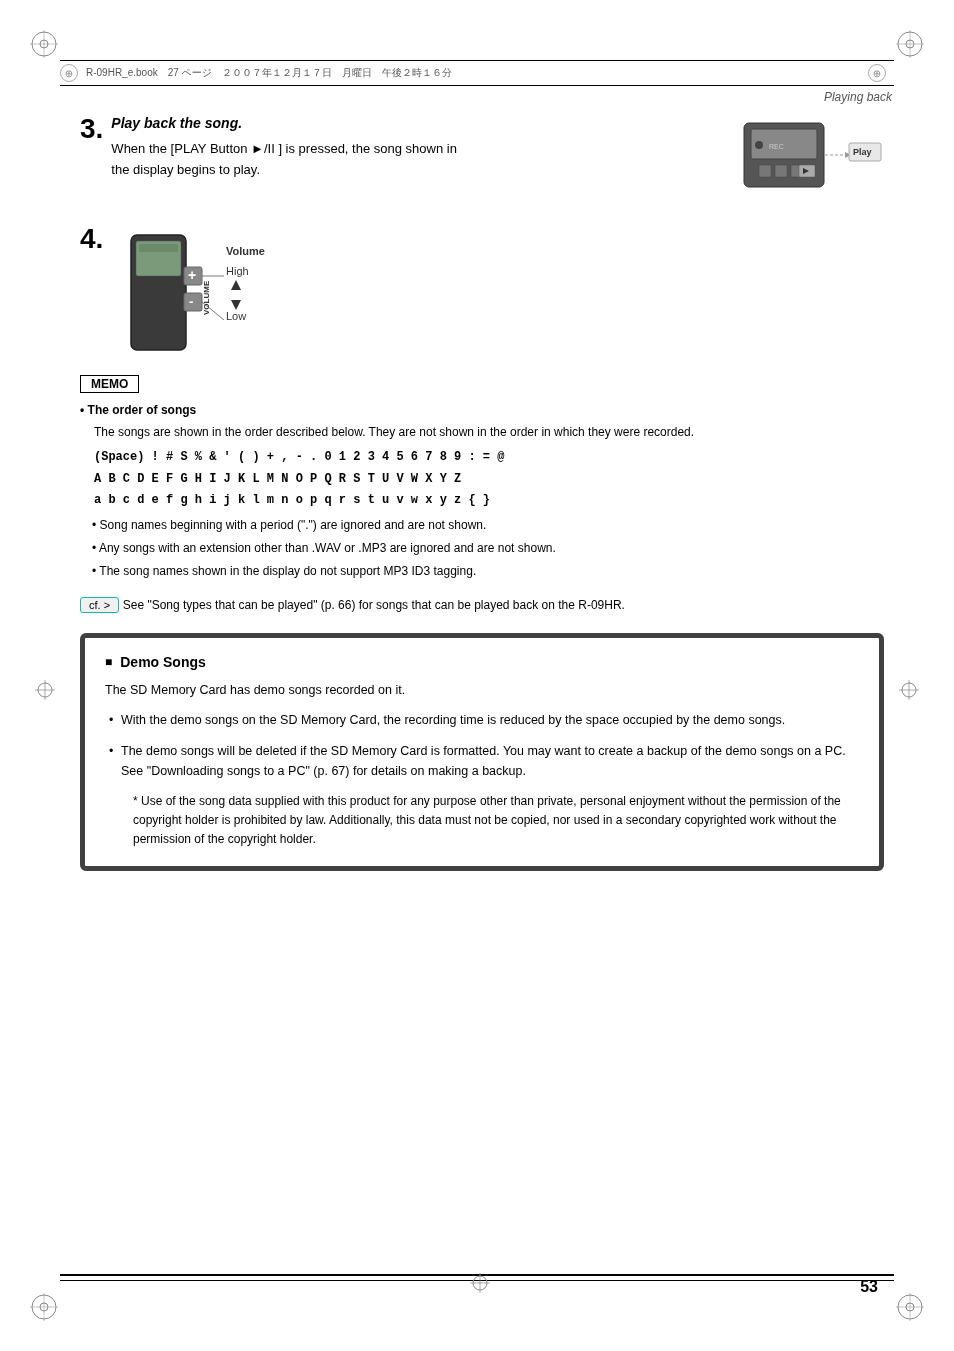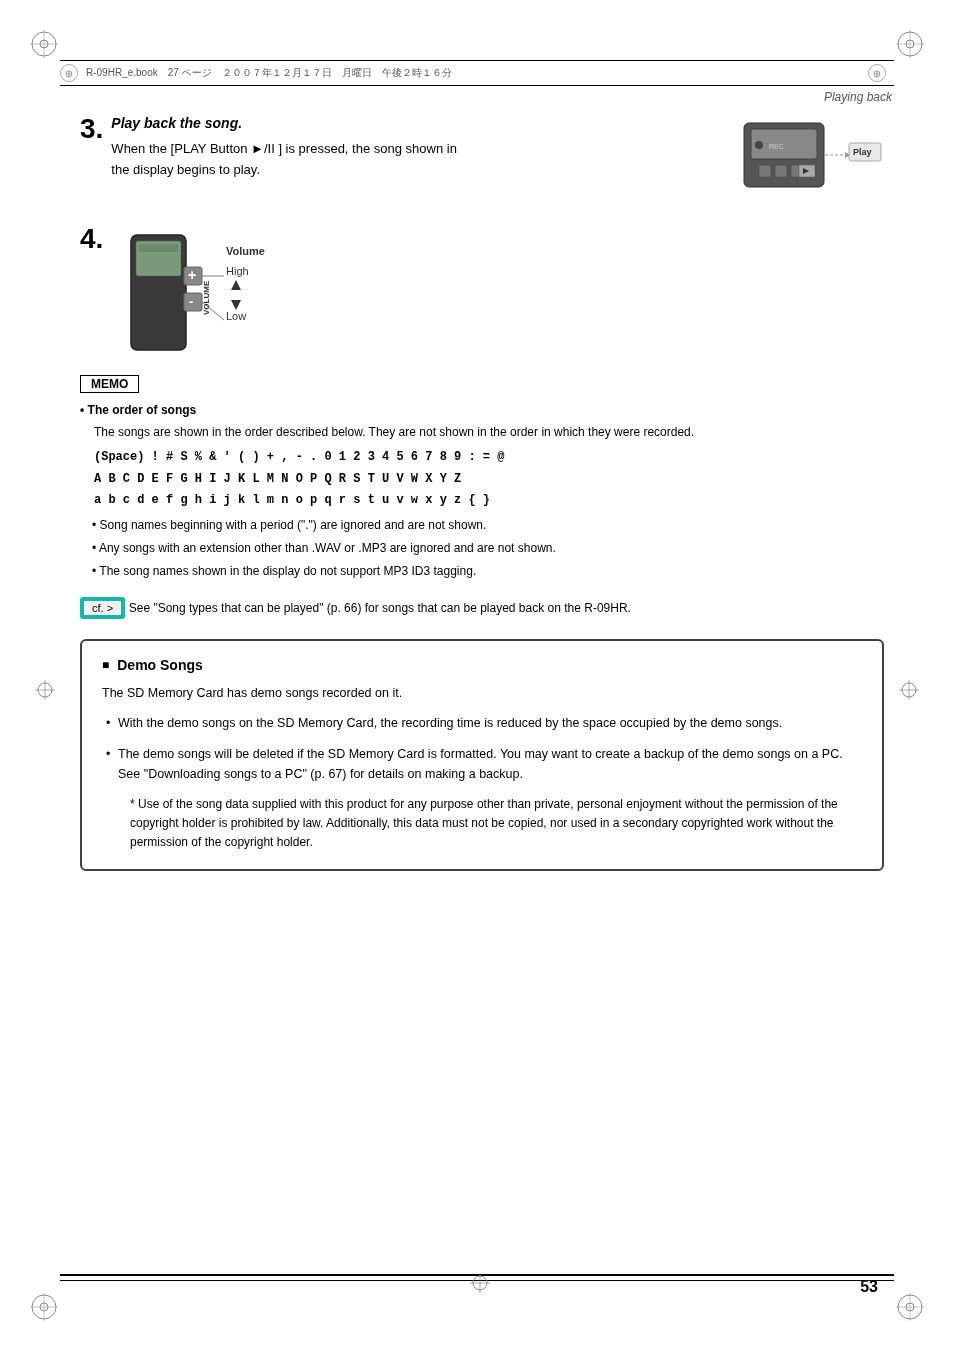--- a/index.html
+++ b/index.html
@@ -145,35 +145,35 @@
     }
 
     
     .cf-section {
       margin-top: 10px;
       margin-bottom: 15px;
     }
 
     .cf-tag {
       display: inline-block;
-      border: 4px solid #14b8a6;
+      border: 1px solid #14b8a6;
       border-radius: 3px;
       padding: 1px 8px;
       font-size: 11px;
       margin-bottom: 5px;
       background: #f0f0f0;
     }
 
     .cf-tag::after {
       content: ' >';
     }
 
     
     .demo-box {
-      border: 2px solid #404040;
+      border: 5px solid #404040;
       border-radius: 6px;
       padding: 16px 20px;
       margin-top: 10px;
     }
 
     .demo-box-title {
       font-size: 14px;
       font-weight: bold;
       margin-bottom: 10px;
       display: flex;

